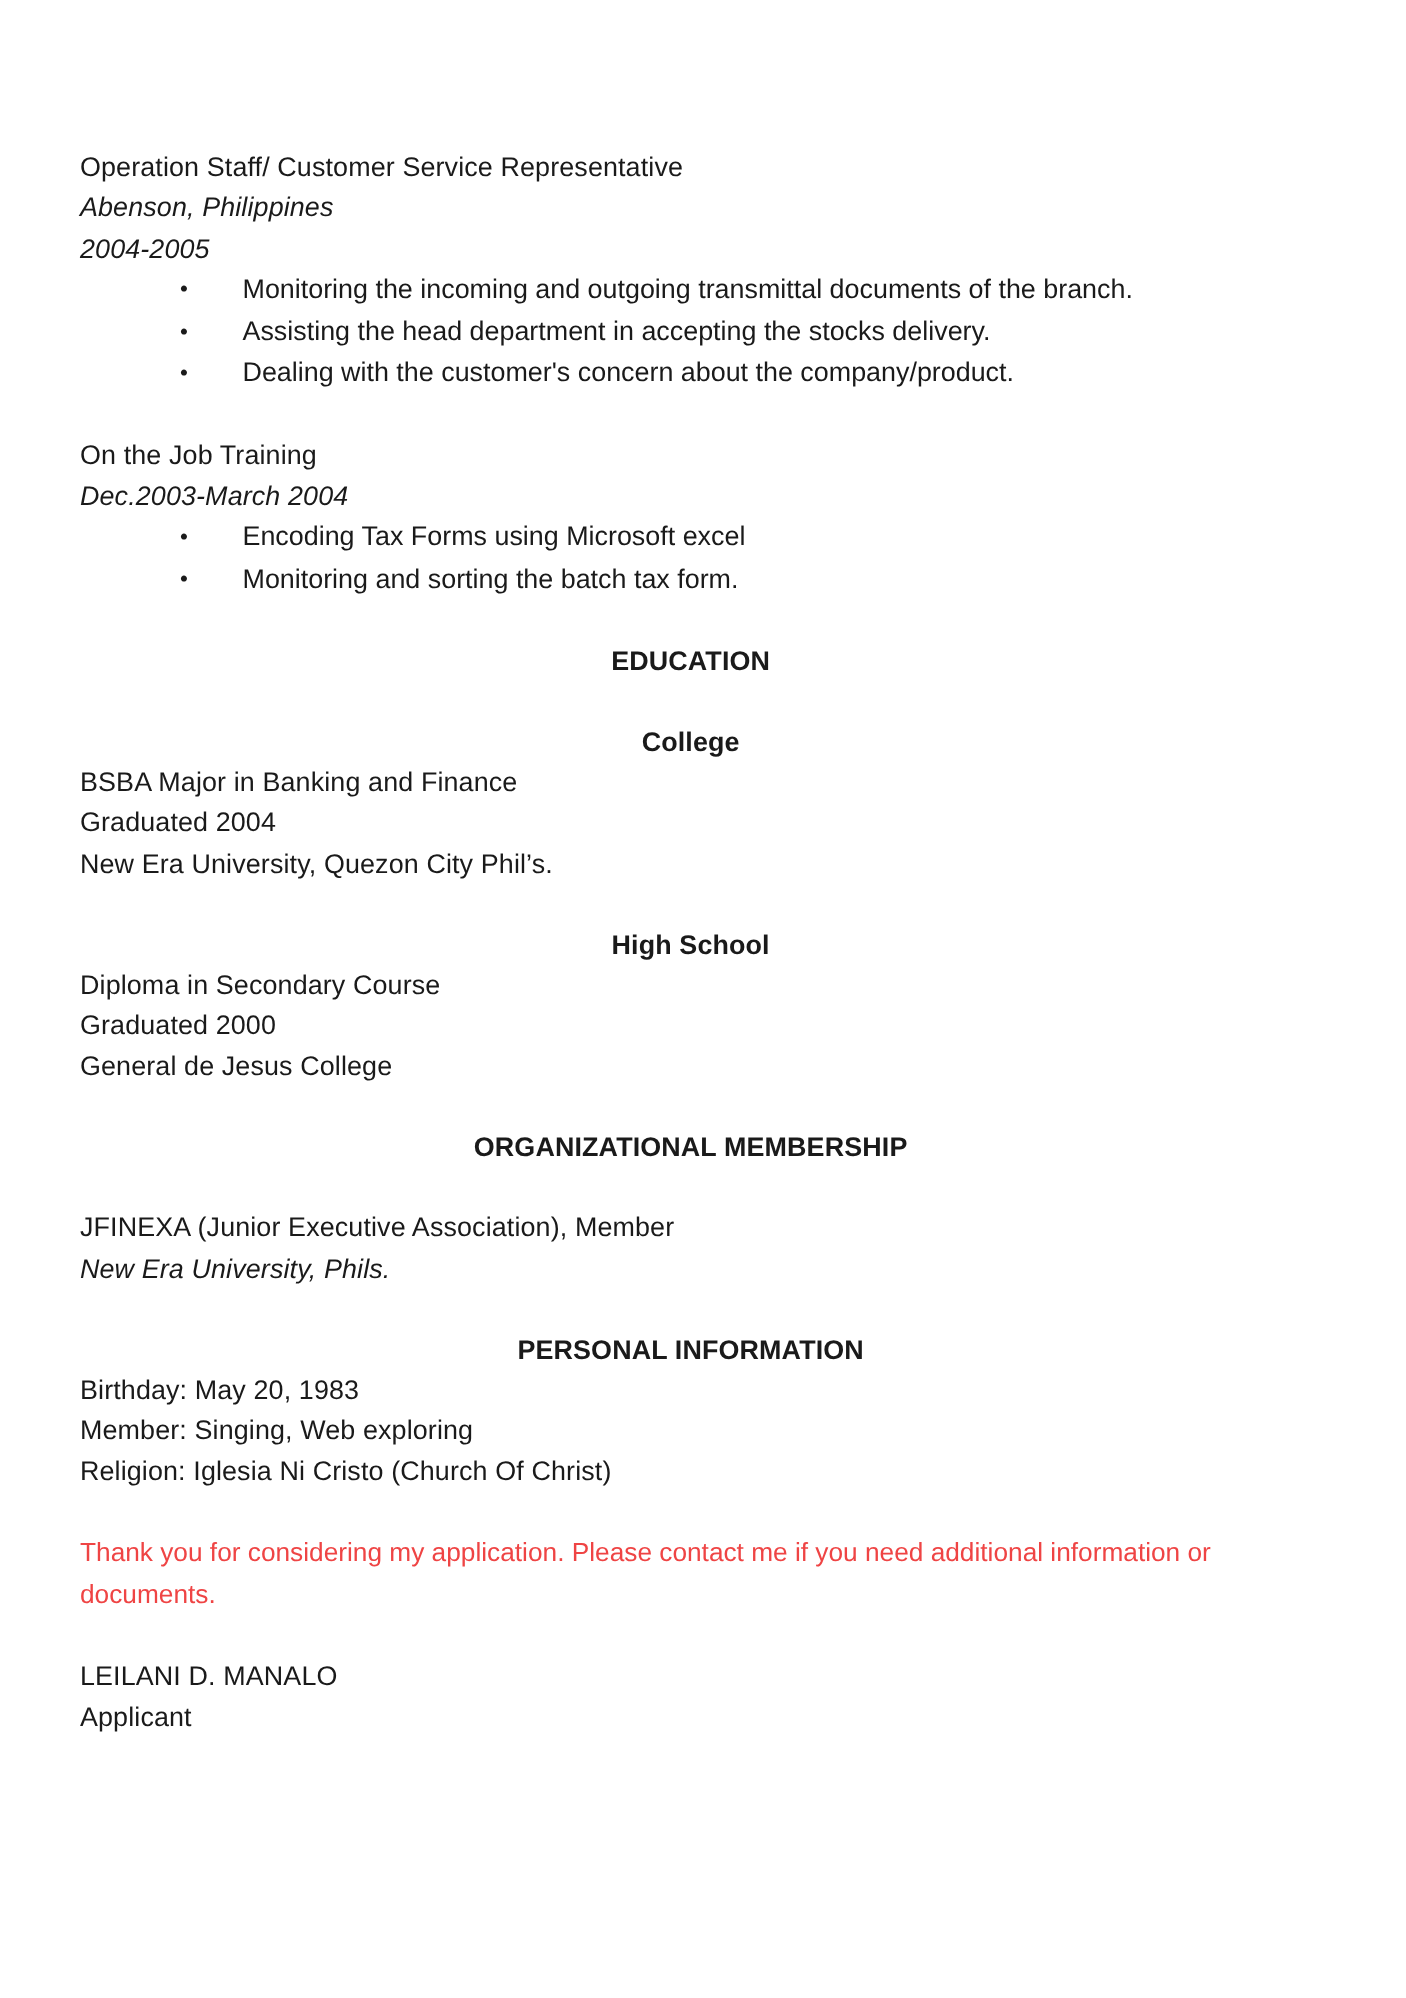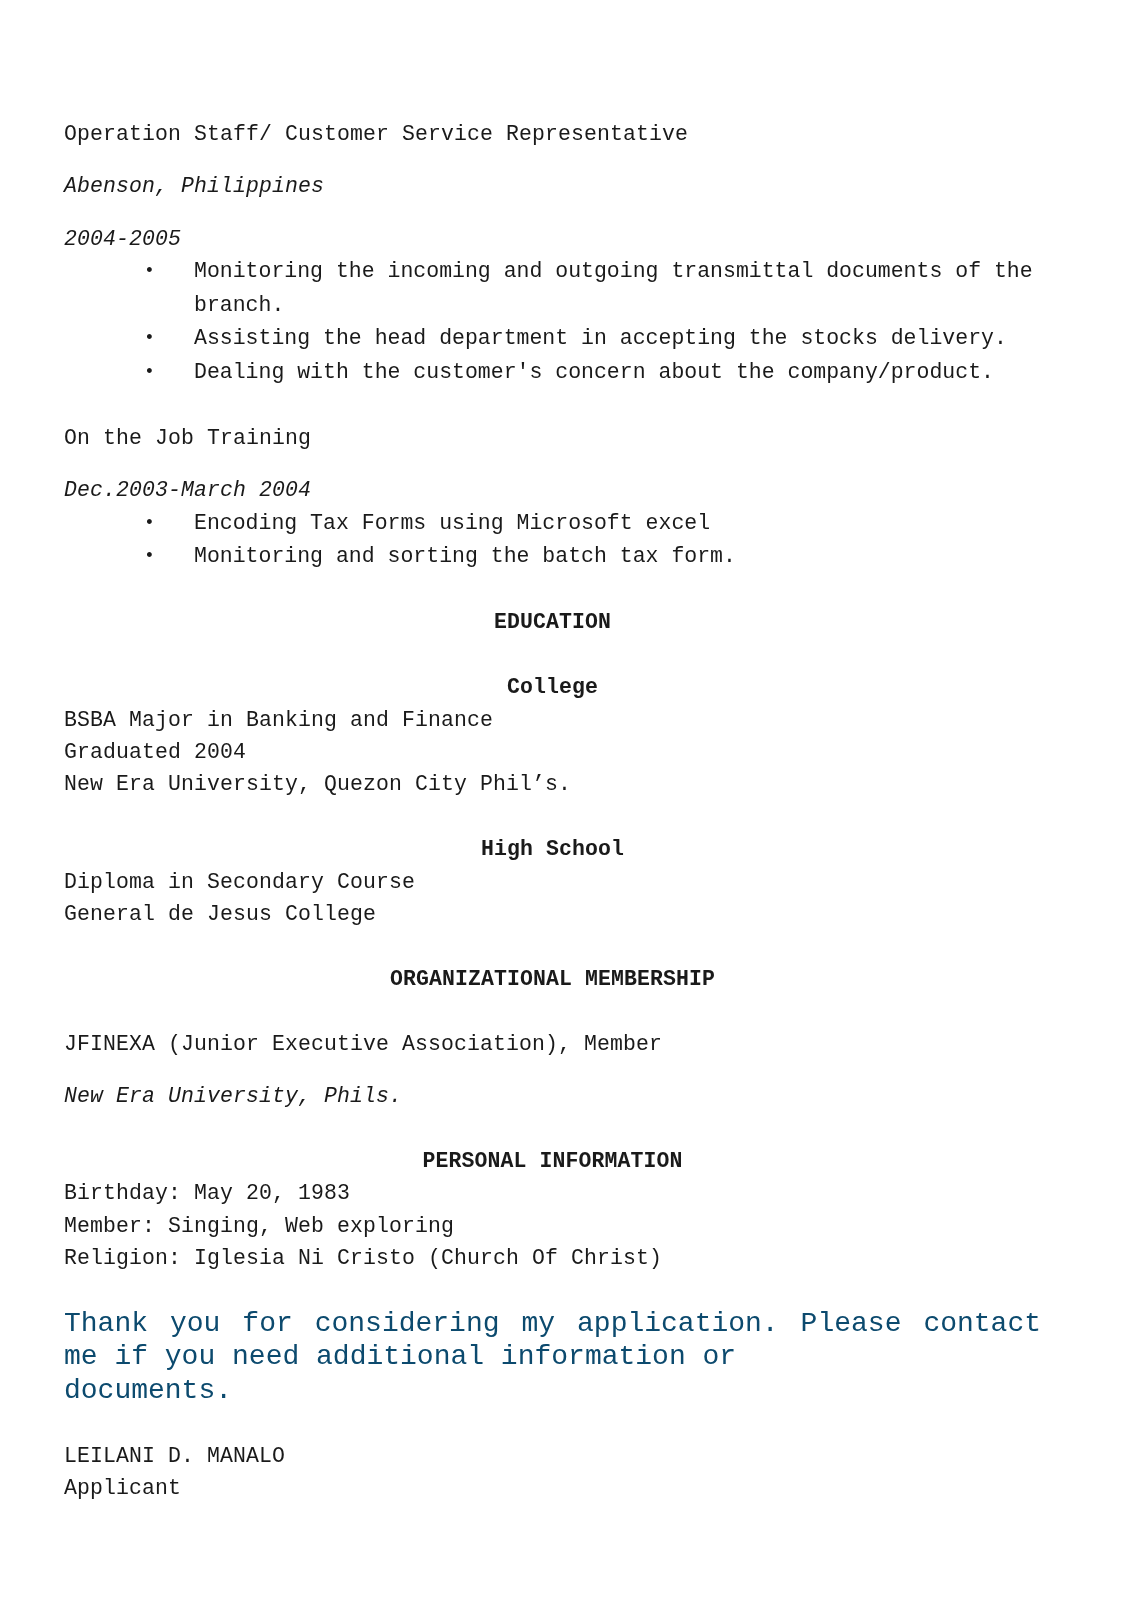--- a/index.html
+++ b/index.html
@@ -9,39 +9,39 @@
     background: #ffffff;
   }
   .page {
     position: relative;
     width: 1125px;
     height: 1598px;
     background: #ffffff;
     box-sizing: border-box;
     padding: 0;
     overflow: hidden;
-    font-family: Liberation Mono, monospace;
+    font-family: Liberation Sans, sans-serif;
     color: #1a1a1a;
   }
   .doc-body {
     position: absolute;
     left: 64px;
     top: 118px;
     width: 977px;
   }
 
   
   .line {
     font-size: 21.5px;
     line-height: 32.4px;
     color: #1a1a1a;
     white-space: pre-wrap;
     letter-spacing: 0.1px;
   }
-  .line.italic { font-style: italic; margin-top: 20px; }
+  .line.italic { font-style: italic; }
   .line.bold   { font-weight: bold; text-align: center; }
 
   
   .gap { height: 32.4px; }
 
   
   .bullets { margin: 0; padding: 0; list-style: none; }
   .bullet-row {
     display: flex;
     align-items: flex-start;
@@ -59,25 +59,25 @@
     line-height: 33.6px;
   }
   .bullet-text {
     flex: 1 1 auto;
     padding-left: 46px;
     box-sizing: border-box;
   }
 
   
   .para-justify {
-    font-size: 28px;
+    font-size: 21px;
     line-height: 33.6px;
     text-align: justify;
     text-justify: inter-word;
-    color: #0c4a6e;
+    color: #ef4444;
     width: 977px;
   }
   .para-justify .last-line { display: block; }
 </style>
 </head>
 <body>
 
 <div class="page">
   <div class="doc-body">
 
@@ -132,20 +132,21 @@
         <div class="line">BSBA Major in Banking and Finance</div>
         <div class="line">Graduated 2004</div>
         <div class="line">New Era University, Quezon City Phil’s.</div>
       </div>
 
       <div class="gap"></div>
 
       <div>
         <div class="line bold">High School</div>
         <div class="line">Diploma in Secondary Course</div>
+        <div class="line">Graduated 2000</div>
         <div class="line">General de Jesus College</div>
       </div>
     </div>
 
     <div class="gap"></div>
 
     <div>
       <div class="line bold">ORGANIZATIONAL MEMBERSHIP</div>
 
       <div class="gap"></div>

